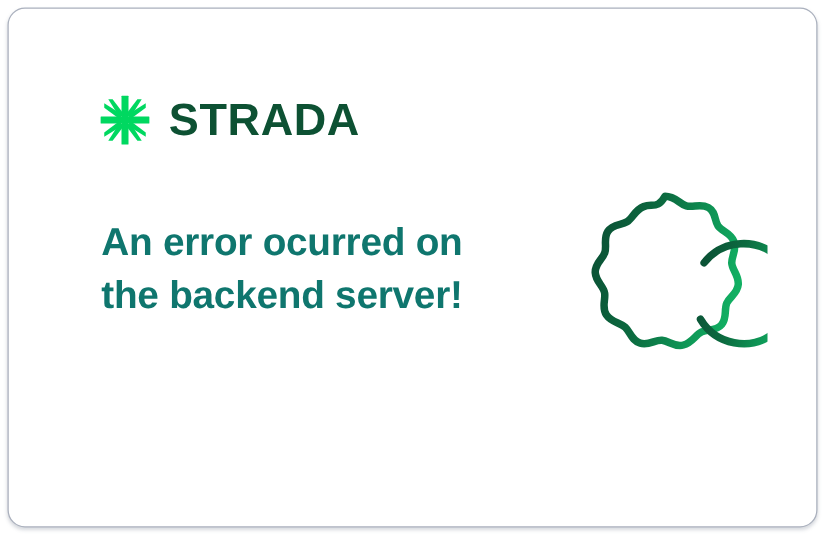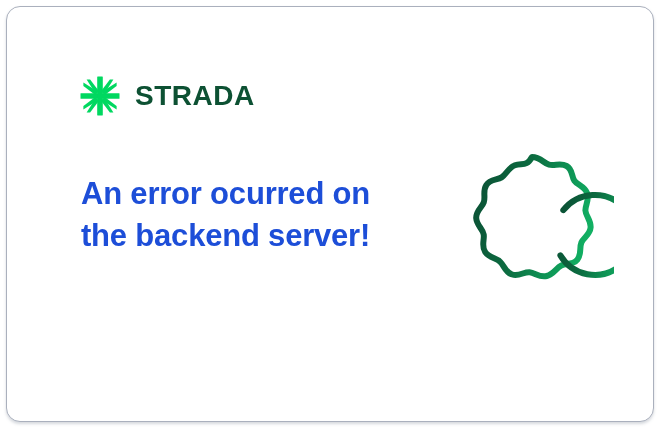--- a/index.html
+++ b/index.html
@@ -47,40 +47,40 @@
     gap: 14px;
   }
   .brand-mark {
     width: 42px;
     height: 42px;
     display: block;
     flex: 0 0 auto;
   }
   .brand-word {
     font-family: "Liberation Sans", sans-serif;
-    font-size: 28px;
+    font-size: 36px;
     font-weight: bold;
     letter-spacing: 0.5px;
     color: #0d5133;
     line-height: 1;
     white-space: nowrap;
   }
 
   
   .headline {
     position: absolute;
     left: 74px;
     top: 166px;
     width: 300px;
     font-family: "Liberation Sans", sans-serif;
     font-size: 31px;
     font-weight: bold;
     line-height: 42px;
     letter-spacing: -0.2px;
-    color: #1d4ed8;
+    color: #0f766e;
     margin: 0;
   }
 
   
   .gear {
     position: absolute;
     left: 443px;
     top: 138px;
     width: 164px;
     height: 164px;

